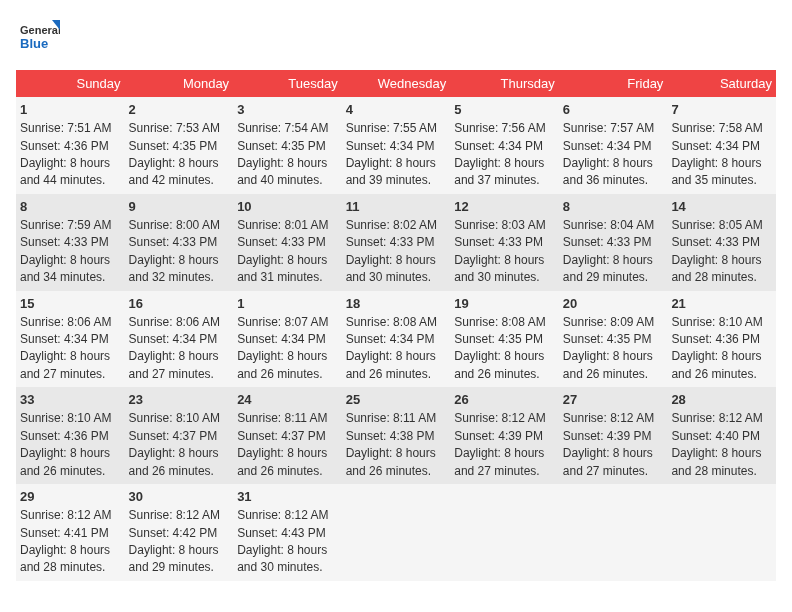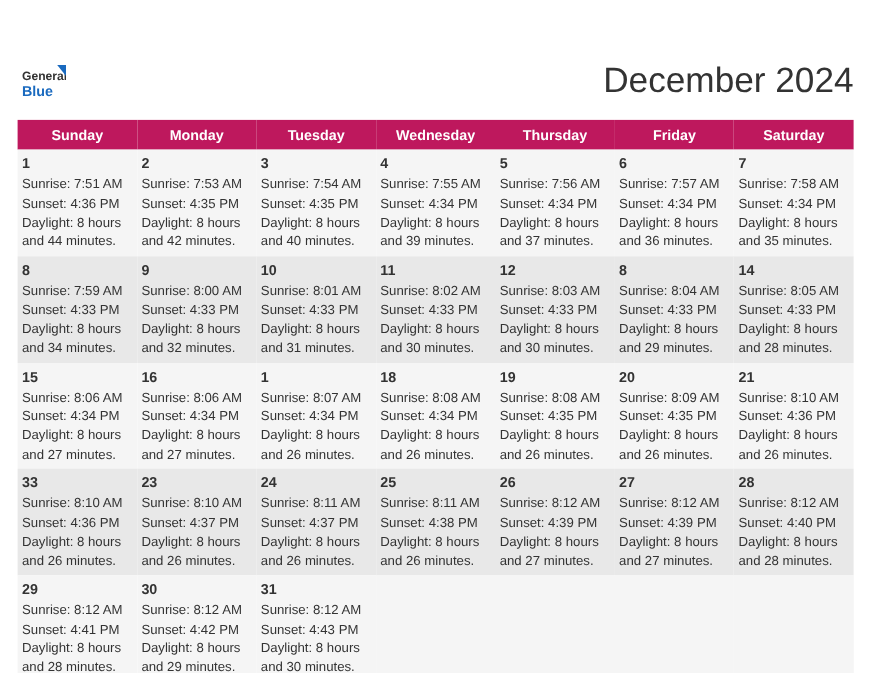--- a/index.html
+++ b/index.html
@@ -5,24 +5,22 @@
     * { box-sizing: border-box; margin: 0; padding: 0; }
     body {
       font-family: Arial, sans-serif;
       background: #fff;
       width: 792px;
       min-height: 612px;
       padding: 16px;
     }
     .header {
       display: flex;
-      justify-content: space-between;
       align-items: flex-start;
       margin-bottom: 10px;
-      margin-top: 39px;
     }
     .logo {
       display: flex;
       align-items: center;
       gap: 4px;
     }
     .title-block {
       text-align: right;
     }
     .month-title {
@@ -33,26 +31,26 @@
     .subtitle {
       font-size: 14px;
       color: #555;
     }
     table {
       width: 100%;
       border-collapse: collapse;
       font-size: 11px;
     }
     thead tr th {
-      background-color: #be185d;
+      background-color: #ef4444;
       color: #fff;
       padding: 6px 4px;
-      text-align: center;
+      text-align: right;
       font-size: 13px;
-      font-weight: bold;
+      font-weight: normal;
     }
     tbody tr {
       vertical-align: top;
     }
     tbody tr:nth-child(odd) {
       background-color: #f5f5f5;
     }
     tbody tr:nth-child(even) {
       background-color: #e8e8e8;
     }
@@ -84,21 +82,20 @@
 <div class="header">
   <div class="logo">
     <svg width="44" height="44" viewBox="0 0 44 44">
       <rect x="2" y="2" width="40" height="40" rx="4" fill="#fff"></rect>
       <text x="4" y="18" font-size="11" font-family="Arial" font-weight="bold" fill="#333">General</text>
       <text x="4" y="32" font-size="13" font-family="Arial" font-weight="bold" fill="#1a6abf">Blue</text>
       <polygon points="36,4 44,14 44,4" fill="#1a6abf"></polygon>
     </svg>
   </div>
   <div class="title-block">
-    <div class="month-title">December 2024</div>
   </div>
 </div>
 
 <table>
   <thead>
     <tr>
     <th>Sunday</th>
         <th>Monday</th>
         <th>Tuesday</th>
         <th>Wednesday</th>

